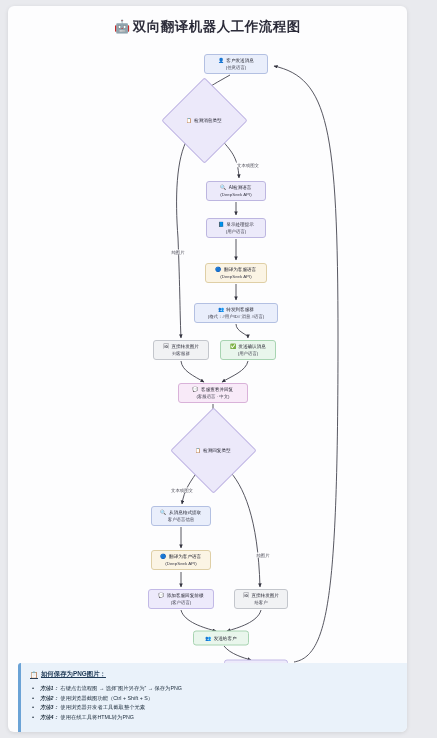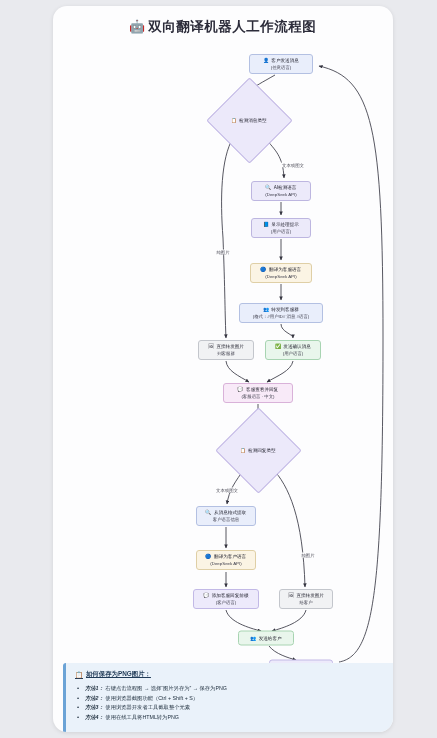--- a/index.html
+++ b/index.html
@@ -10,26 +10,25 @@
     overflow: hidden;
   }
   .page {
     position: relative;
     width: 437px; height: 738px;
     background: #e9eaee;
     padding: 6px 8px 0 8px;
   }
   .card {
     position: relative;
-    width: 340px; height: 726px;
+    width: 399px; height: 726px;
     background: #fdfdfe;
-    border-radius: 14px;
+    border-radius: 6px;
     box-shadow: 0 1px 4px rgba(0,0,0,.10);
     overflow: hidden;
-    margin-left: 45px;
   }
   .title {
     text-align: center;
     font-size: 13.5px;
     font-weight: bold;
     color: #2c2c3a;
     letter-spacing: .5px;
     padding-top: 13px;
     line-height: 16px;
     white-space: nowrap;

